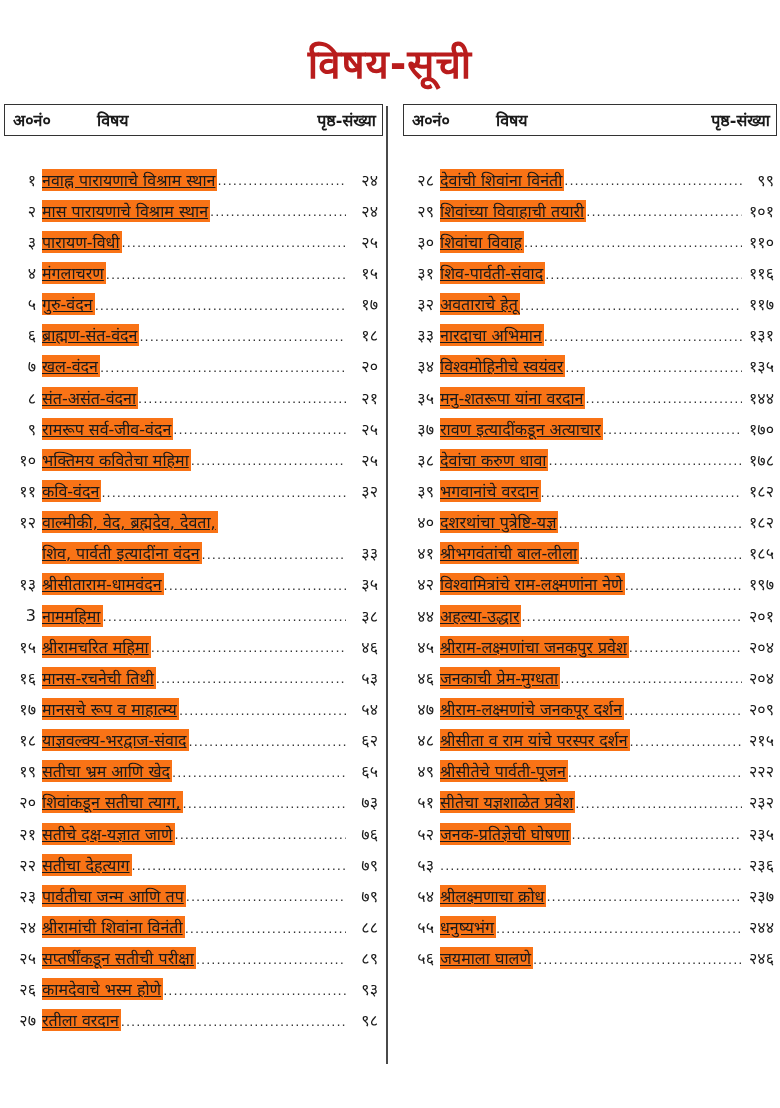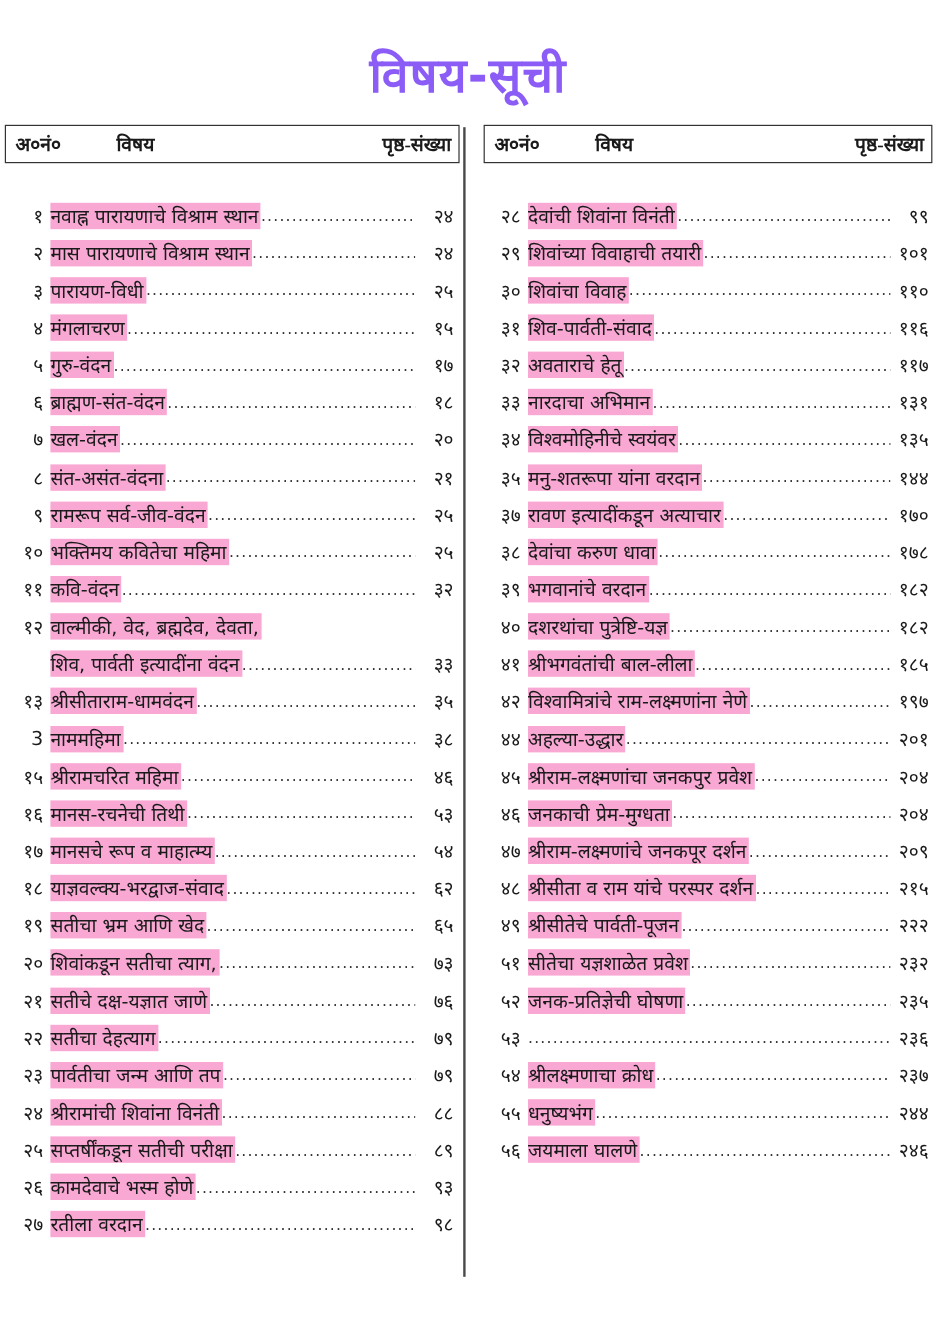--- a/index.html
+++ b/index.html
@@ -17,21 +17,21 @@
     }
     .title {
       position: absolute;
       top: 36px;
       left: 0;
       width: 780px;
       text-align: center;
       font-size: 40px;
       font-weight: bold;
       line-height: 56px;
-      color: #8b5cf6;
+      color: #b91c1c;
       letter-spacing: 1px;
     }
     .col-divider {
       position: absolute;
       left: 386px;
       top: 106px;
       width: 2px;
       height: 958px;
       background: #4a4a4a;
     }
@@ -39,21 +39,20 @@
       position: absolute;
       top: 104px;
       height: 32px;
       border: 1.5px solid #333;
       box-sizing: border-box;
       display: flex;
       align-items: center;
       font-size: 16px;
       font-weight: bold;
       color: #1a1a1a;
-      font-family: Liberation Serif, serif;
     }
     .header-box.left { left: 4px; width: 379px; }
     .header-box.right { left: 403px; width: 374px; }
     .hdr-no { position: absolute; left: 8px; }
     .hdr-subject { position: absolute; left: 92px; }
     .hdr-page { position: absolute; right: 6px; }
 
     .column {
       position: absolute;
       top: 164px;
@@ -72,21 +71,22 @@
     .row .num {
       display: inline-block;
       min-width: 28px;
       text-align: right;
       padding-right: 6px;
       flex: 0 0 auto;
     }
     .row .subject {
       flex: 0 0 auto;
       padding-right: 2px;
-      background: #f9a8d4;
+      background: #f97316;
+      text-decoration: underline;
     }
     .row .leader {
       flex: 1 1 auto;
       overflow: hidden;
       color: #333;
       letter-spacing: 1px;
       font-size: 13px;
       align-self: flex-end;
       padding-bottom: 7px;
     }

